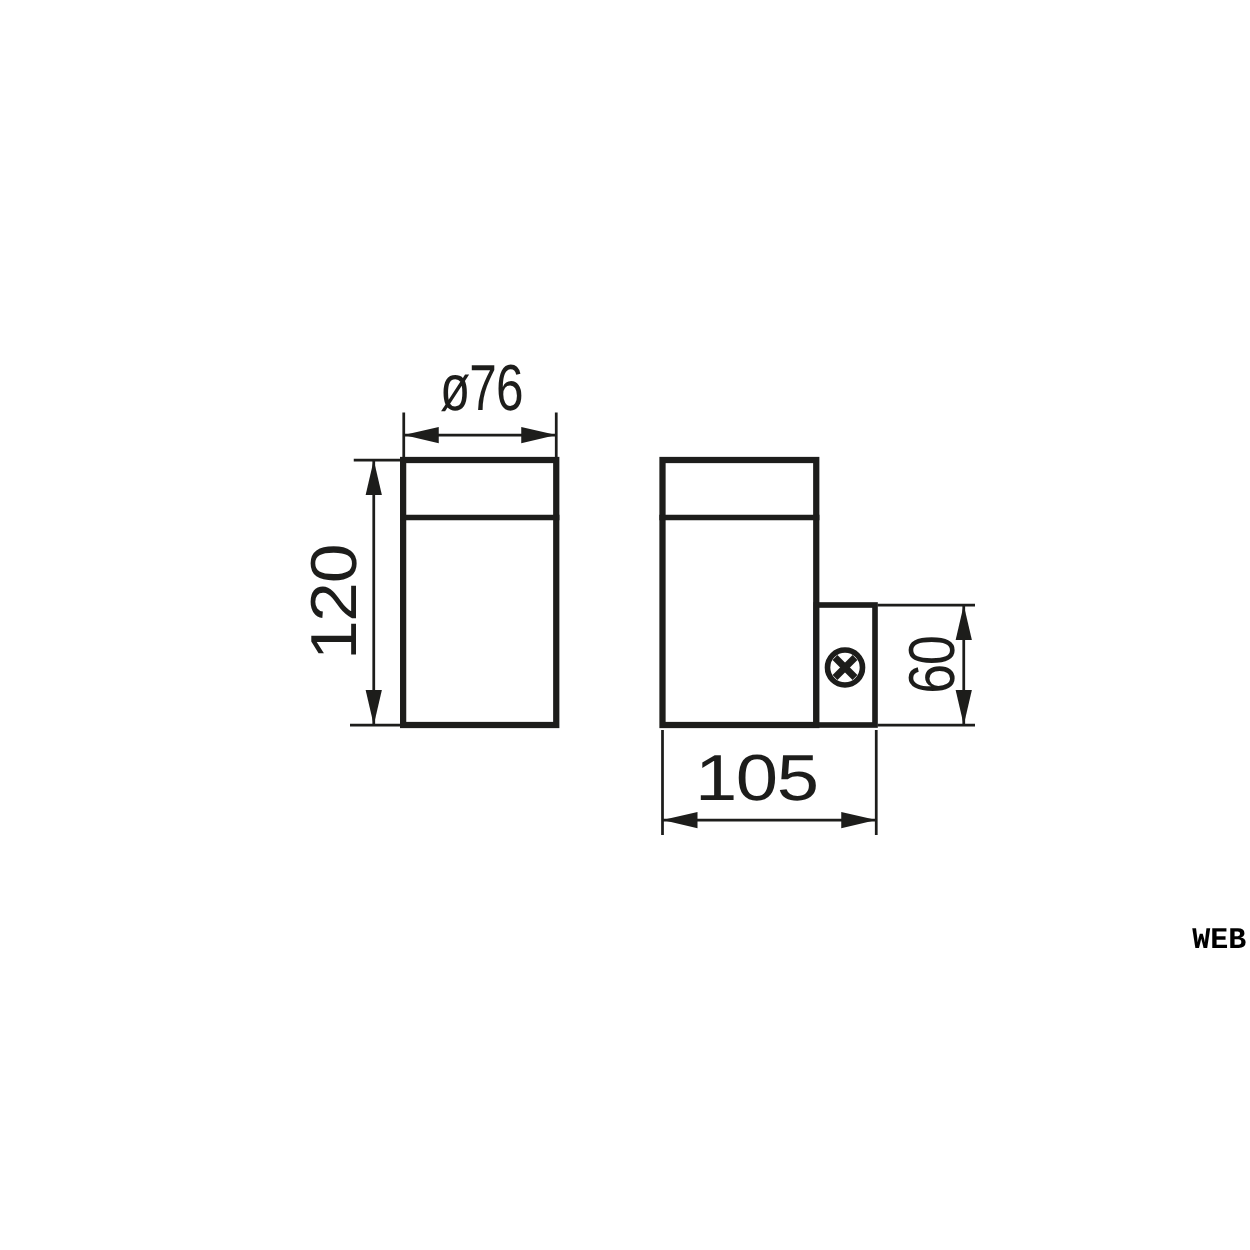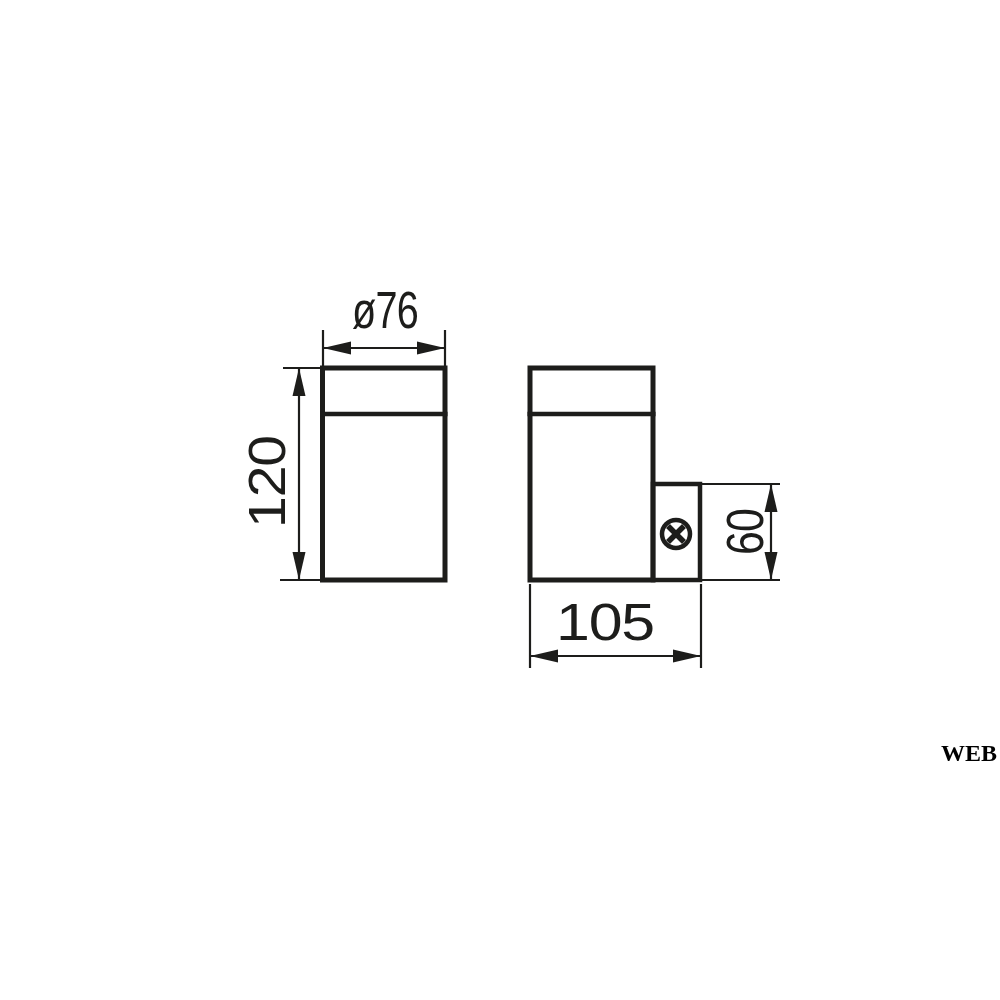--- a/index.html
+++ b/index.html
@@ -55,21 +55,21 @@
   .screw-cross {
     fill: none;
     stroke: currentColor;
     stroke-width: 5.5;
     stroke-linecap: butt;
   }
   .watermark {
     position: absolute;
     right: 3px;
     bottom: 7px;
-    font-family: Liberation Serif, serif;
+    font-family: Liberation Mono, monospace;
     font-size: 24px;
     font-weight: 700;
     color: #000000;
     line-height: 1;
     margin-top: 31px;
   }
 </style>
 </head>
 <body>
 

